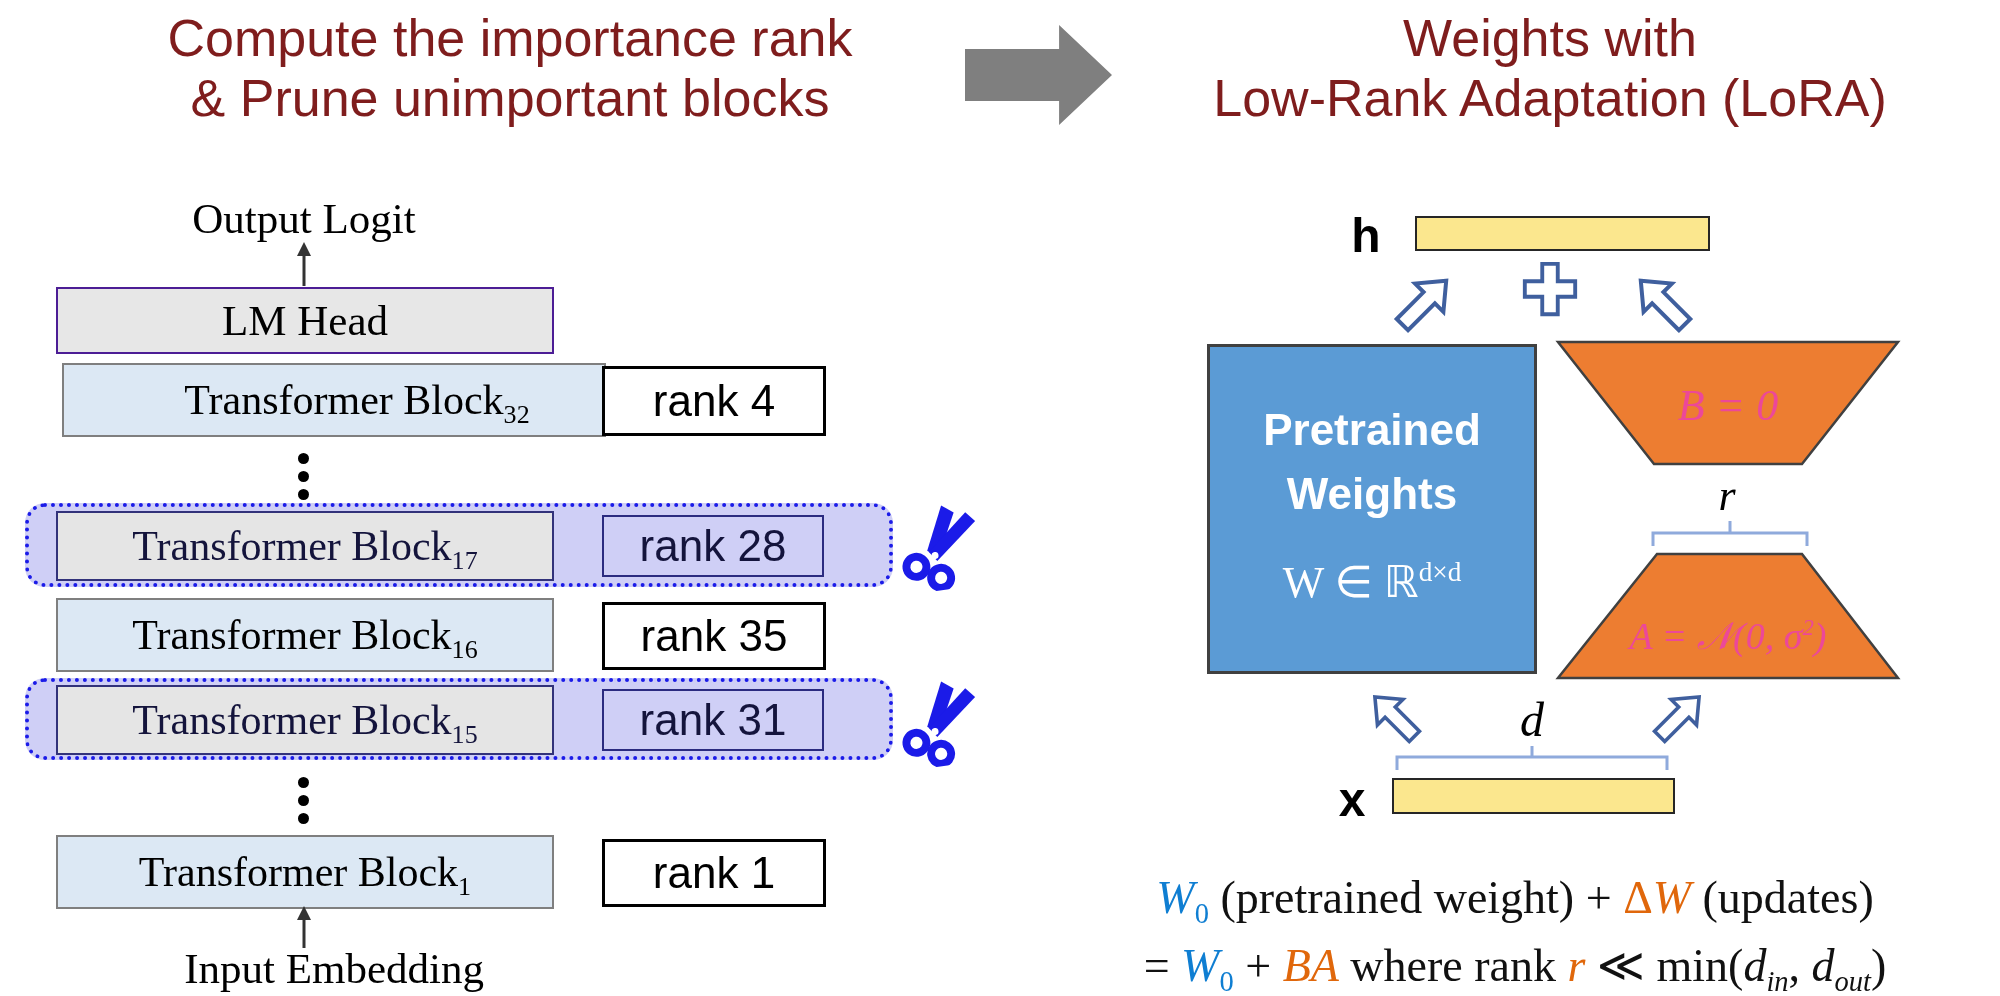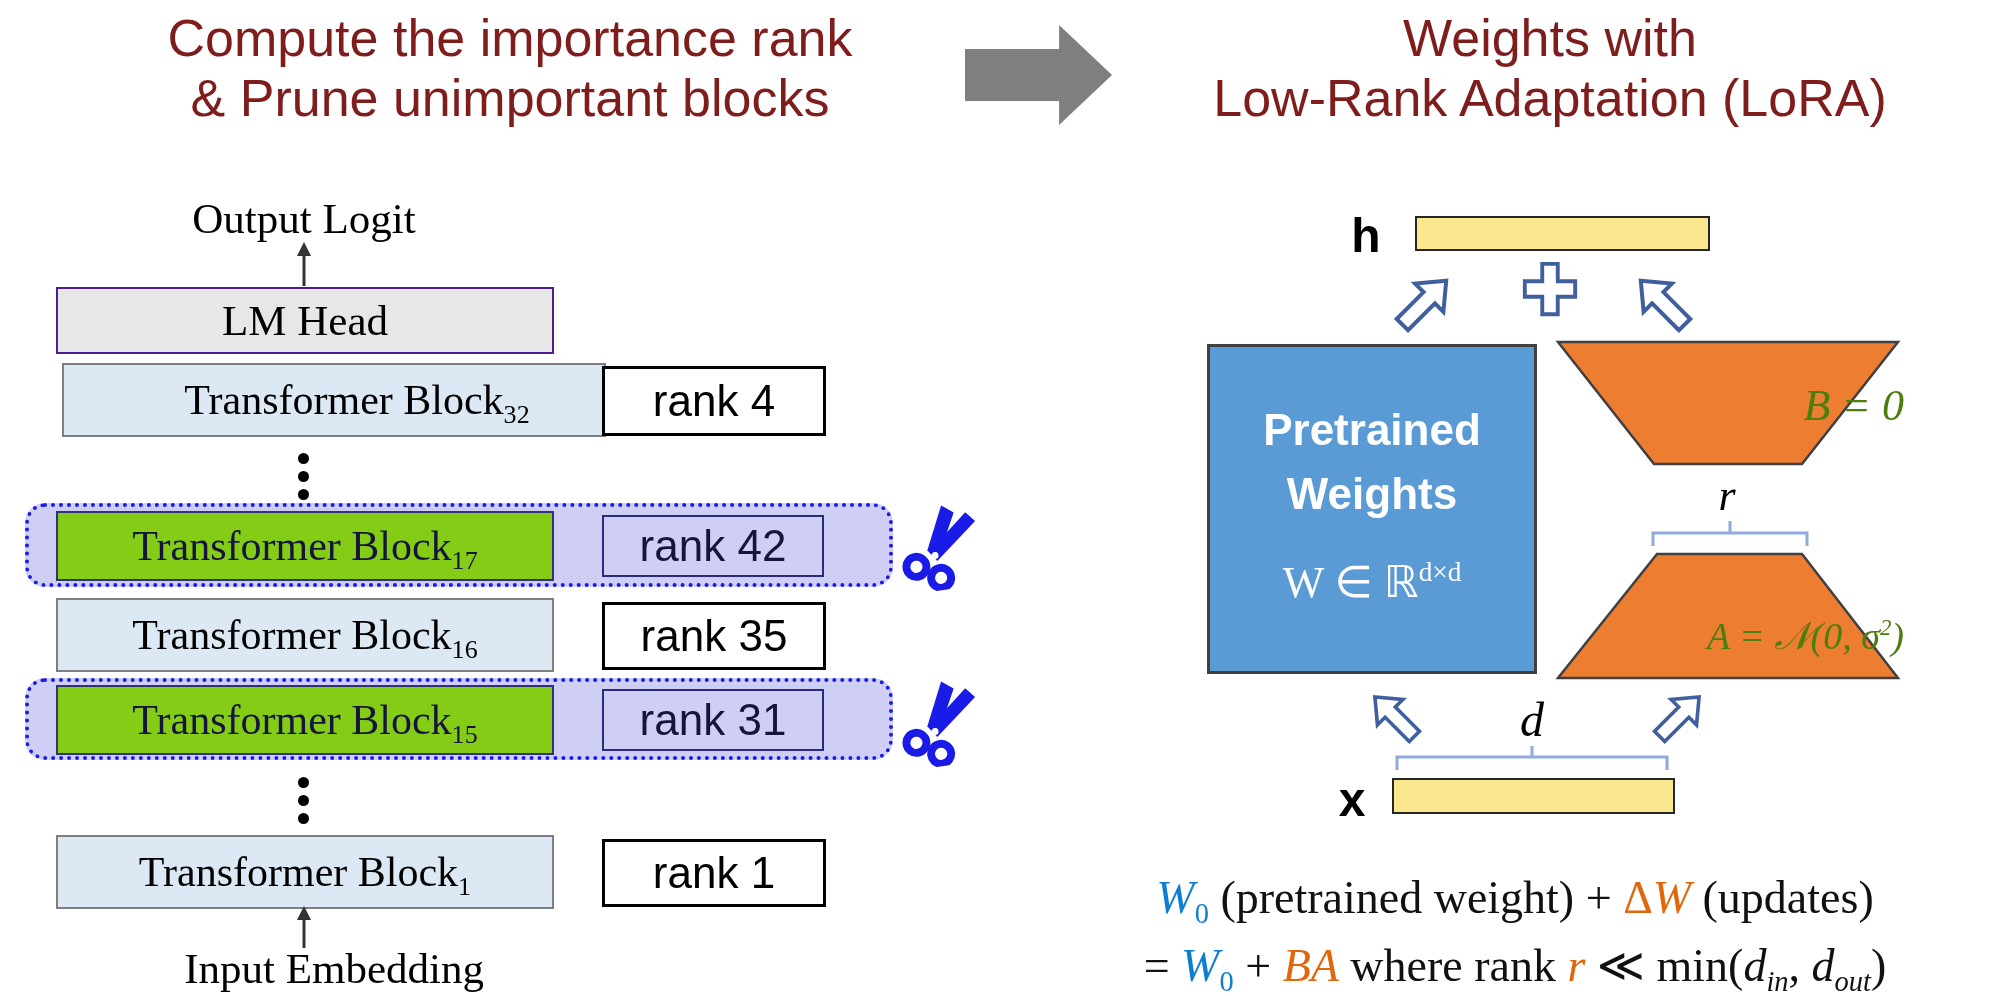--- a/index.html
+++ b/index.html
@@ -10,40 +10,40 @@
   
   .panel-title{font-size:52px;line-height:60px;color:#7f1d1d;text-align:center;letter-spacing:0px;}
 
   
   .serif{font-family:"Liberation Serif",serif;}
   .io-label{font-size:43px;color:#000;text-align:center;}
   .lm-head{left:56px;top:287px;width:494px;height:63px;background:#e7e7e7;border:2px solid #4c1d95;
            font-size:43px;line-height:63px;text-align:center;color:#000;}
   .tblock{width:494px;background:#dce8f4;border:2px solid #7f7f7f;color:#000;
           font-size:42px;text-align:center;}
-  .tblock.pruned{background:#84cc16;border:2px solid #32327a;color:#14143c;}
+  .tblock.pruned{background:#e5e5e5;border:2px solid #32327a;color:#14143c;}
   .tblock sub{font-size:0.62em;}
   .rank-badge{width:218px;background:#ffffff;border:3px solid #000;color:#000;
               font-size:44px;text-align:center;}
   .rank-badge.pruned{background:#cfcff6;border:2px solid #2b2b80;color:#14143c;}
   .prune-group{left:25px;width:868px;background:#cfcff6;border:4px dotted #1b1be8;border-radius:20px;
                box-sizing:border-box;}
   .dots span{display:block;width:11px;height:11px;border-radius:50%;background:#000;margin:7px auto;}
 
   
   .vec-bar{background:#fbe78e;border:2px solid #262626;}
   .vec-label{font-size:48px;font-weight:700;color:#000;text-align:center;}
   .blue-box{left:1207px;top:344px;width:330px;height:330px;background:#5b9bd5;border:3px solid #404040;
             box-sizing:border-box;}
   .pretrained-txt{left:1207px;top:398px;width:330px;font-size:44px;line-height:64px;font-weight:700;
                   color:#fff;text-align:center;}
   .wformula{left:1207px;top:556px;width:330px;font-size:44px;color:#fff;text-align:center;
             font-family:"Liberation Serif",serif;}
   .wformula sup{font-size:0.62em;}
-  .trap-label{color:#4d7c0f;font-family:"Liberation Serif",serif;font-style:italic;text-align:right;}
+  .trap-label{color:#ec4899;font-family:"Liberation Serif",serif;font-style:italic;text-align:center;}
   .math-label{font-family:"Liberation Serif",serif;font-style:italic;color:#000;text-align:center;}
 
   
   .equation{left:1035px;top:872px;width:960px;font-family:"Liberation Serif",serif;
             font-size:46px;line-height:52px;color:#111;text-align:center;}
   .eq-blue{color:#0f7ed2;}
   .eq-orange{color:#e0670b;}
   .it{font-style:italic;}
   .equation sub{font-size:0.62em;}
 
@@ -85,21 +85,21 @@
   <div class="abs dots" style="left:288px;top:446px;width:30px;">
       <span></span>
       <span></span>
       <span></span>
     </div>
 
   <div class="abs prune-group" style="top:503px;height:84px;"></div>
   <div class="abs tblock pruned serif" style="left:56px;top:511px;height:66px;line-height:66px;">
     <span>Transformer Block</span><sub>17</sub>
   </div>
-  <div class="abs rank-badge pruned" style="left:602px;top:515px;height:58px;line-height:58px;">rank 42</div>
+  <div class="abs rank-badge pruned" style="left:602px;top:515px;height:58px;line-height:58px;">rank 28</div>
   <svg class="abs" style="left:898px;top:502px;transform:rotate(-8deg);" width="86" height="88" viewBox="0 0 60 60">
     <polygon points="20,32 34,2 42,8 27,38" fill="#1b1be8"></polygon>
     <polygon points="26,40 56,16 50,9 21,33" fill="#1b1be8"></polygon>
     <circle cx="11" cy="42" r="7" fill="none" stroke="#1b1be8" stroke-width="5.5"></circle>
     <circle cx="27" cy="52" r="7" fill="none" stroke="#1b1be8" stroke-width="5.5"></circle>
     <circle cx="25" cy="36" r="2.4" fill="#ffffff"></circle>
   </svg>
 
   <div class="abs tblock serif" style="left:56px;top:598px;height:70px;line-height:70px;">
     <span>Transformer Block</span><sub>16</sub>

